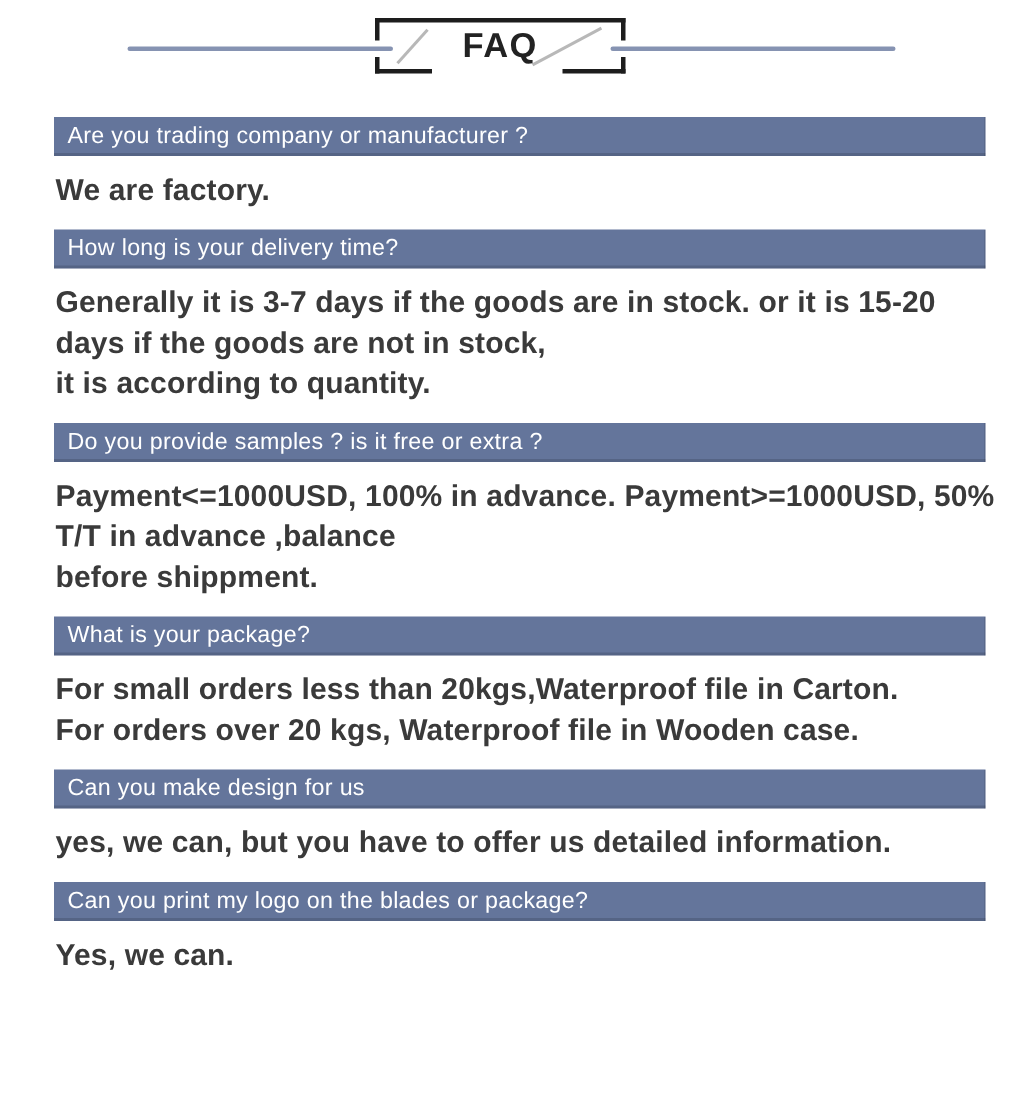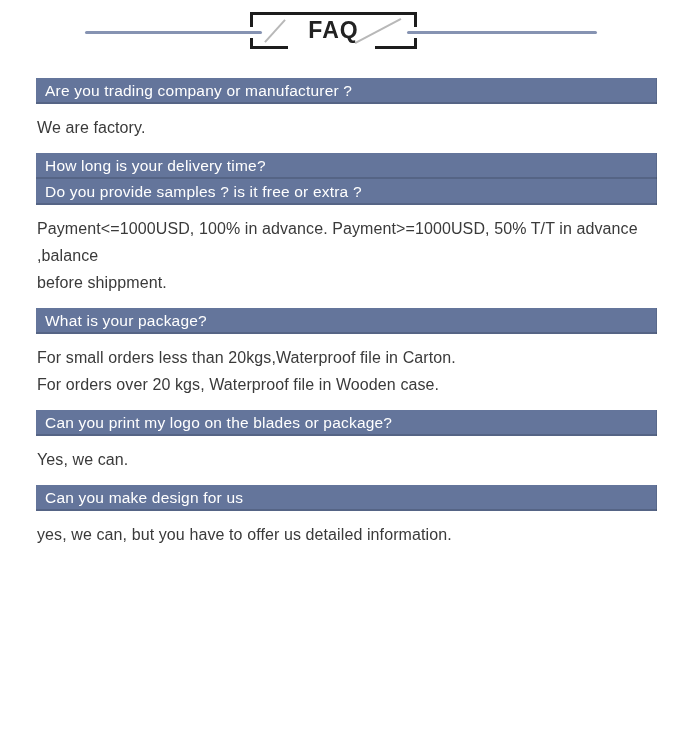--- a/index.html
+++ b/index.html
@@ -81,25 +81,26 @@
     padding: 4px 9px;
   }
   .q-text {
     color: var(--q-text-color, #ffffff);
     font-size: 15.5px;
     line-height: 18px;
     letter-spacing: 0.2px;
   }
   .a-text {
     margin: 10px 15px 12px 20px;
-    font-size: 16px;
+    font-size: 20px;
     line-height: 27px;
     color: var(--a-text-color, #3a3a3a);
     white-space: pre-line;
     letter-spacing: 0.1px;
+    font-weight: bold;
   }
 </style>
 </head>
 <body>
 
 <div class="page">
 
   <div class="emblem">
     <div class="hline left"></div>
     <div class="hline right"></div>
@@ -122,20 +123,22 @@
       <div class="q-bar">
         <span class="q-text">Are you trading company or manufacturer ?</span>
       </div>
       <p class="a-text">We are factory.</p>
     </section>
 
     <section class="faq-item">
       <div class="q-bar">
         <span class="q-text">How long is your delivery time?</span>
       </div>
+      <p class="a-text">Generally it is 3-7 days if the goods are in stock. or it is 15-20 days if the goods are not in stock,
+it is according to quantity.</p>
     </section>
 
     <section class="faq-item">
       <div class="q-bar">
         <span class="q-text">Do you provide samples ? is it free or extra ?</span>
       </div>
     </section>
 
     <section class="faq-item">
       <p class="a-text">Payment&lt;=1000USD, 100% in advance. Payment&gt;=1000USD, 50% T/T in advance ,balance
@@ -145,26 +148,26 @@
     <section class="faq-item">
       <div class="q-bar">
         <span class="q-text">What is your package?</span>
       </div>
       <p class="a-text">For small orders less than 20kgs,Waterproof file in Carton.
 For orders over 20 kgs, Waterproof file in Wooden case.</p>
     </section>
 
     <section class="faq-item">
       <div class="q-bar">
-        <span class="q-text">Can you print my logo on the blades or package?</span>
+        <span class="q-text">Can you make design for us</span>
       </div>
-      <p class="a-text">Yes, we can.</p>
+      <p class="a-text">yes, we can, but you have to offer us detailed information.</p>
     </section>
 
     <section class="faq-item">
       <div class="q-bar">
-        <span class="q-text">Can you make design for us</span>
+        <span class="q-text">Can you print my logo on the blades or package?</span>
       </div>
-      <p class="a-text">yes, we can, but you have to offer us detailed information.</p>
+      <p class="a-text">Yes, we can.</p>
     </section>
   </div>
 
 </div>
 
 </body></html>

